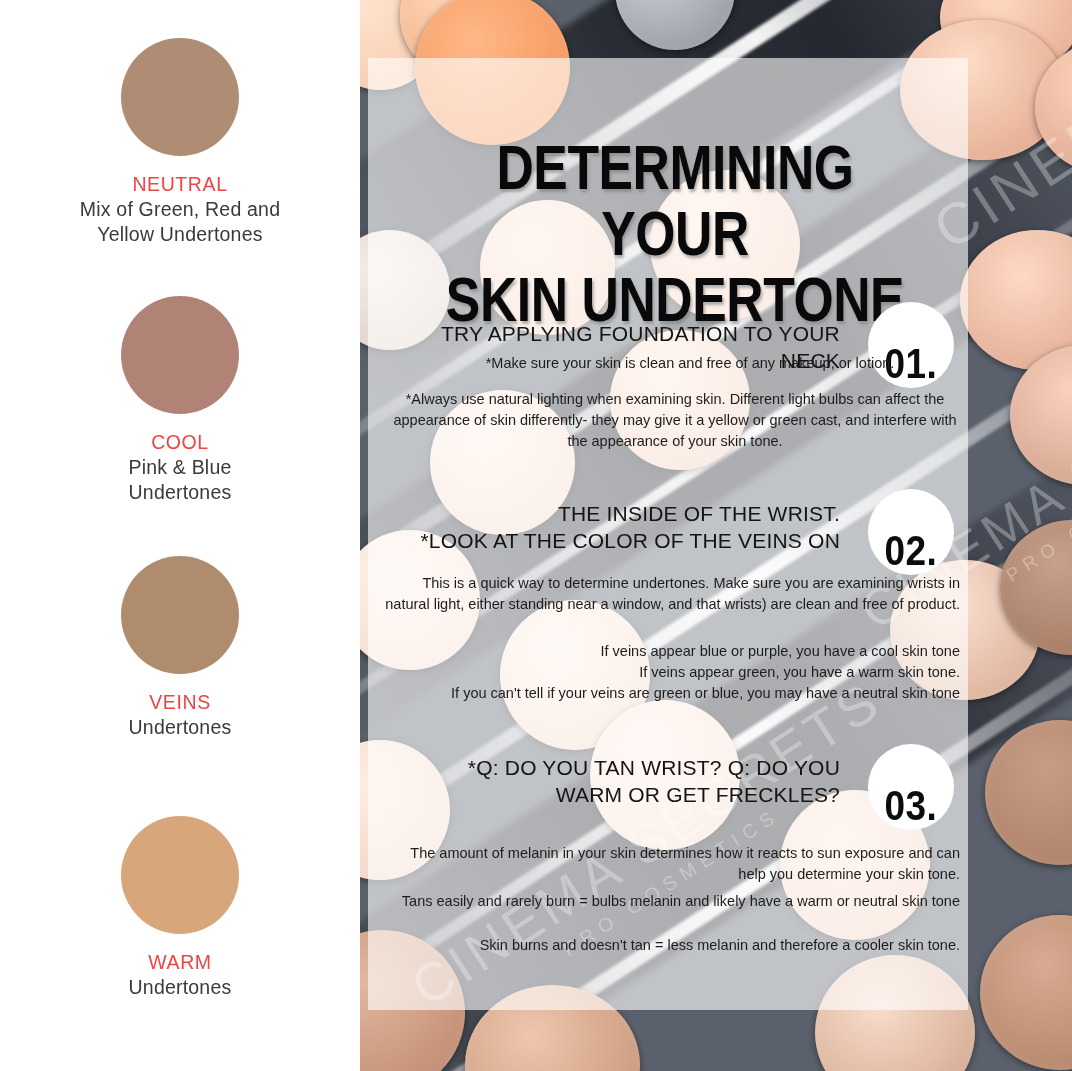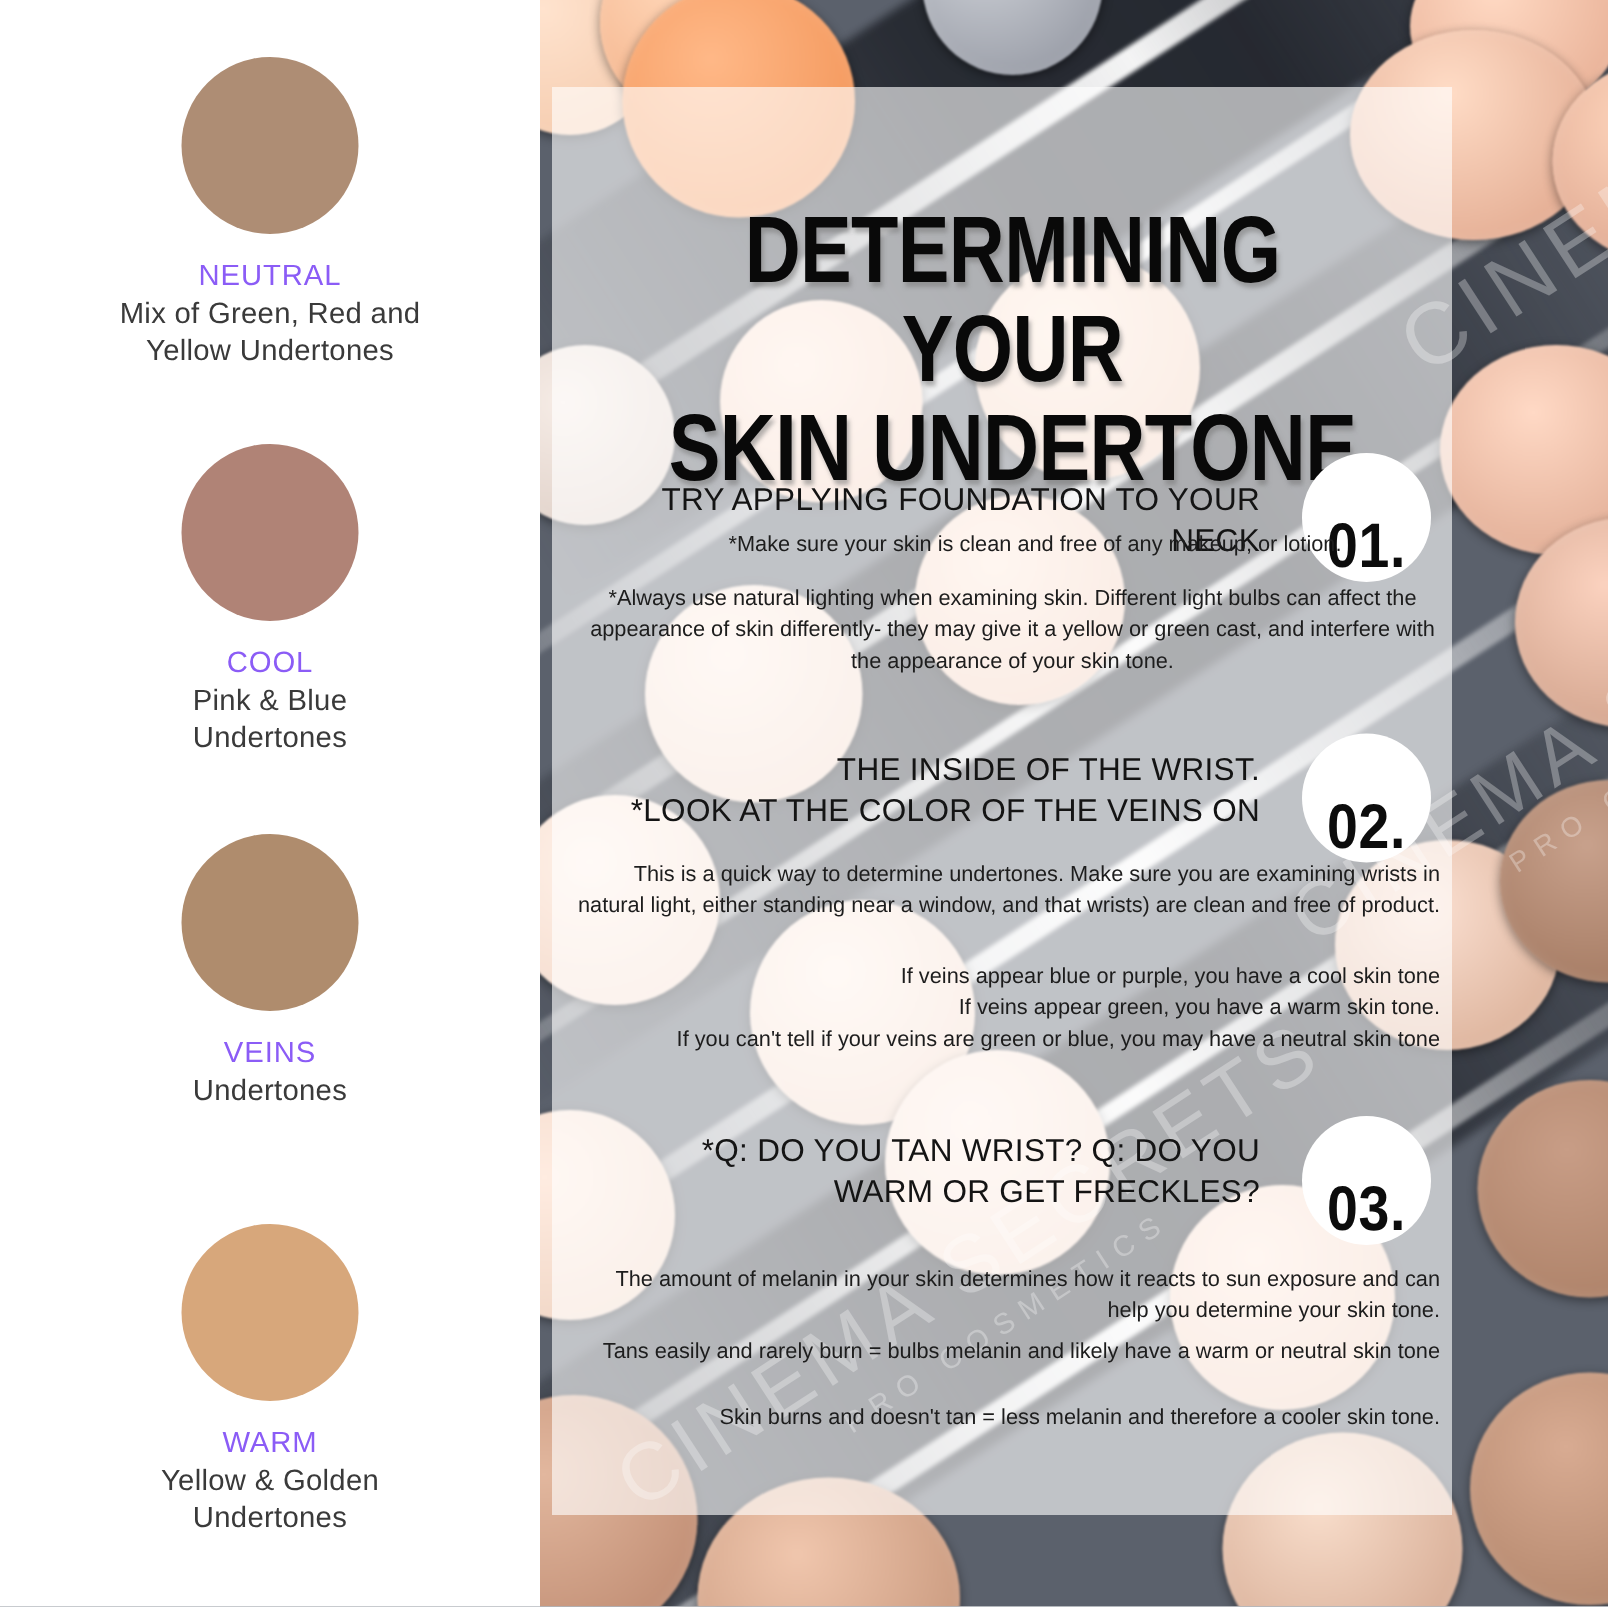--- a/index.html
+++ b/index.html
@@ -17,21 +17,21 @@
     position:absolute;left:0;top:0;width:360px;height:1071px;
     background:#ffffff;z-index:5;
   }
   .swatch-item{position:absolute;left:0;width:360px;text-align:center;}
   .swatch-dot{
     width:118px;height:118px;border-radius:50%;
     margin:0 auto;display:block;
   }
   .swatch-label{margin-top:16px;}
   .swatch-name{
-    font-size:19.5px;letter-spacing:.6px;color:#8b5cf6;
+    font-size:19.5px;letter-spacing:.6px;color:#ef4444;
     line-height:25px;font-weight:400;
   }
   .swatch-desc{
     font-size:19.5px;letter-spacing:.2px;color:#3a3a3a;
     line-height:25px;font-weight:400;
   }
 
   
   .photo{
     position:absolute;left:360px;top:0;width:712px;height:1071px;
@@ -144,21 +144,20 @@
       <div class="swatch-label">
         <div class="swatch-name">VEINS</div>
         <div class="swatch-desc">Undertones</div>
       </div>
     </div>
 
     <div class="swatch-item" style="top:816px;">
       <span class="swatch-dot" id="dot3" style="background: rgb(215, 167, 123);"></span>
       <div class="swatch-label">
         <div class="swatch-name">WARM</div>
-        <div class="swatch-desc">Yellow &amp; Golden</div>
         <div class="swatch-desc">Undertones</div>
       </div>
     </div>
 
   </div>
 
   <div class="photo">
     <div class="photo-inner">
 
       <div class="darkband" style="left:-120px;top:-60px;width:980px;height:210px;transform:rotate(-33deg);"></div>

